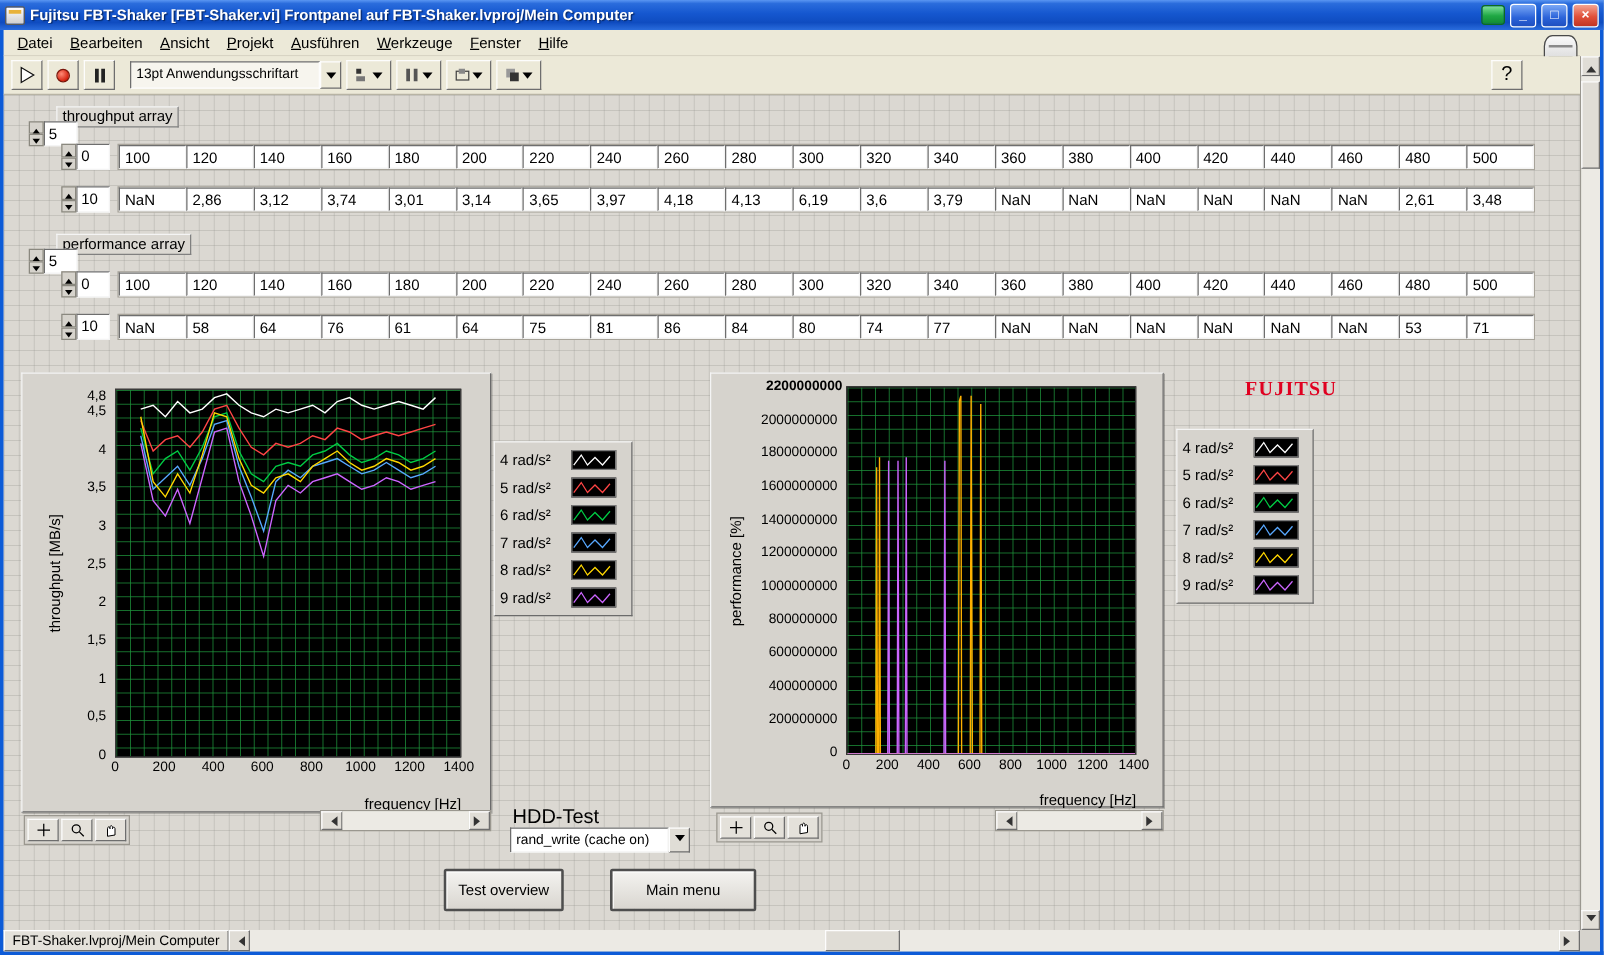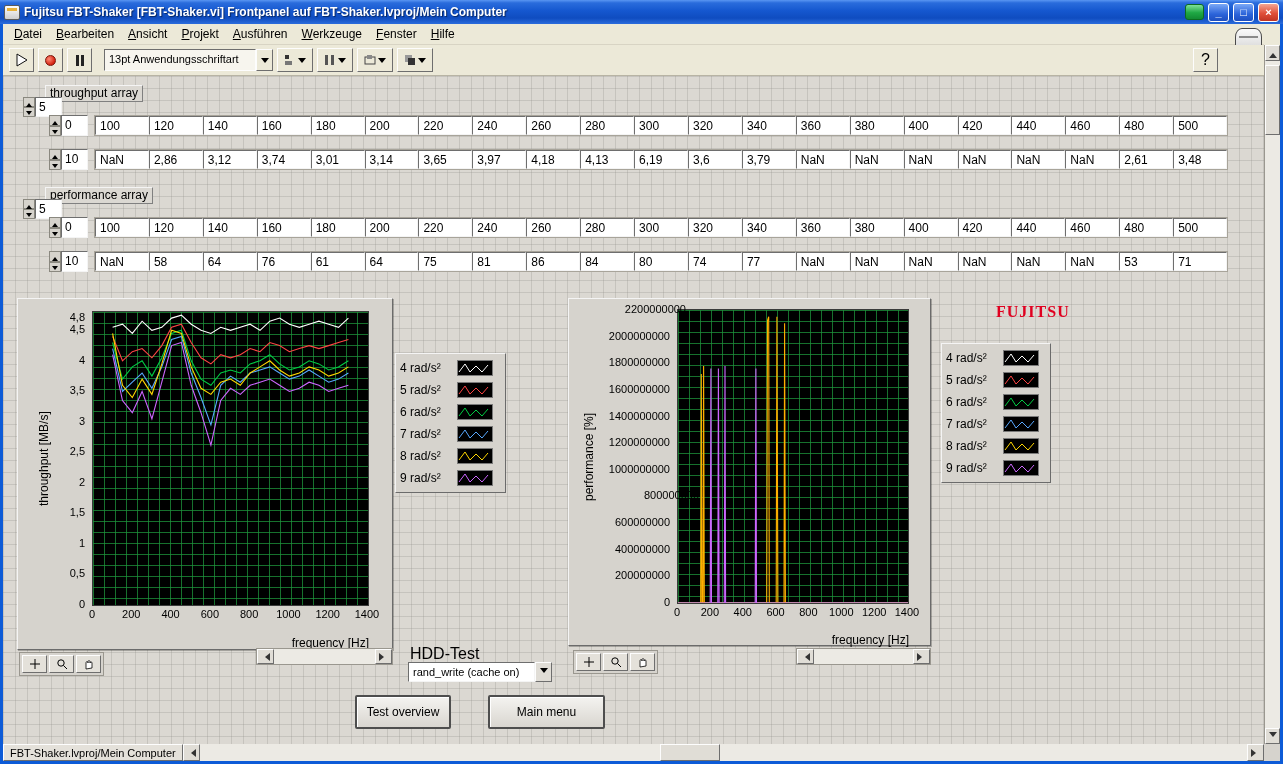--- a/index.html
+++ b/index.html
@@ -435,28 +435,28 @@
             <polyline points="0.0,293.0 230.0,293.0" fill="none" stroke="#58a8ff" stroke-width="1.1"></polyline>
             <polyline points="0.0,293.0 22.7,293.0 23.3,63.9 24.0,293.0 25.0,293.0 25.6,55.9 26.3,293.0 88.7,293.0 89.5,10.7 90.7,6.7 91.3,293.0 98.2,293.0 98.9,6.7 99.9,293.0 106.0,293.0 106.6,13.3 107.4,293.0 230.0,293.0" fill="none" stroke="#ffb000" stroke-width="1.1"></polyline>
             <polyline points="0.0,293.0 32.2,293.0 32.9,58.6 33.5,293.0 39.8,293.0 40.4,58.6 41.1,293.0 46.3,293.0 47.0,55.9 47.6,293.0 77.2,293.0 77.9,58.6 78.5,293.0 230.0,293.0" fill="none" stroke="#cc66ff" stroke-width="1.1"></polyline>
           </svg>
         </div>
       <div class="xaxis-label" style="left:108px;top:334px;width:232px">frequency [Hz]</div>
     <span class="ytick" style="left: 0px; width: 101px; top: 297px;">0</span>
         <span class="ytick" style="left: 0px; width: 101px; top: 270.364px;">200000000</span>
         <span class="ytick" style="left: 0px; width: 101px; top: 243.727px;">400000000</span>
         <span class="ytick" style="left: 0px; width: 101px; top: 217.091px;">600000000</span>
-        <span class="ytick" style="left: 0px; width: 101px; top: 190.455px; margin-left: 29px;">800000000</span>
+        <span class="ytick" style="left: 0px; width: 101px; top: 190.455px;">800000000</span>
         <span class="ytick" style="left: 0px; width: 101px; top: 163.818px;">1000000000</span>
         <span class="ytick" style="left: 0px; width: 101px; top: 137.182px;">1200000000</span>
         <span class="ytick" style="left: 0px; width: 101px; top: 110.545px;">1400000000</span>
         <span class="ytick" style="left: 0px; width: 101px; top: 83.9091px;">1600000000</span>
         <span class="ytick" style="left: 0px; width: 101px; top: 57.2727px;">1800000000</span>
         <span class="ytick" style="left: 0px; width: 101px; top: 30.6364px;">2000000000</span>
-        <span class="ytick" style="left: 16px; width: 101px; top: 4px;">2200000000</span>
+        <span class="ytick" style="left: 4px; width: 101px; top: 4px; font-weight: bold;">2200000000</span>
         <span class="xtick" style="left: 86px; top: 307px;">0</span>
         <span class="xtick" style="left: 118.857px; top: 307px;">200</span>
         <span class="xtick" style="left: 151.714px; top: 307px;">400</span>
         <span class="xtick" style="left: 184.571px; top: 307px;">600</span>
         <span class="xtick" style="left: 217.429px; top: 307px;">800</span>
         <span class="xtick" style="left: 250.286px; top: 307px;">1000</span>
         <span class="xtick" style="left: 283.143px; top: 307px;">1200</span>
         <span class="xtick" style="left: 316px; top: 307px;">1400</span>
       </div>
     <div class="palette" style="left:570px;top:574px">

